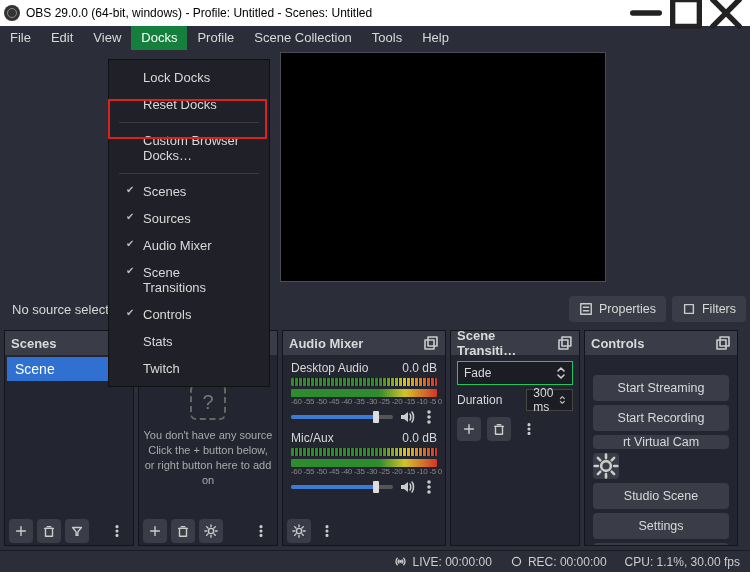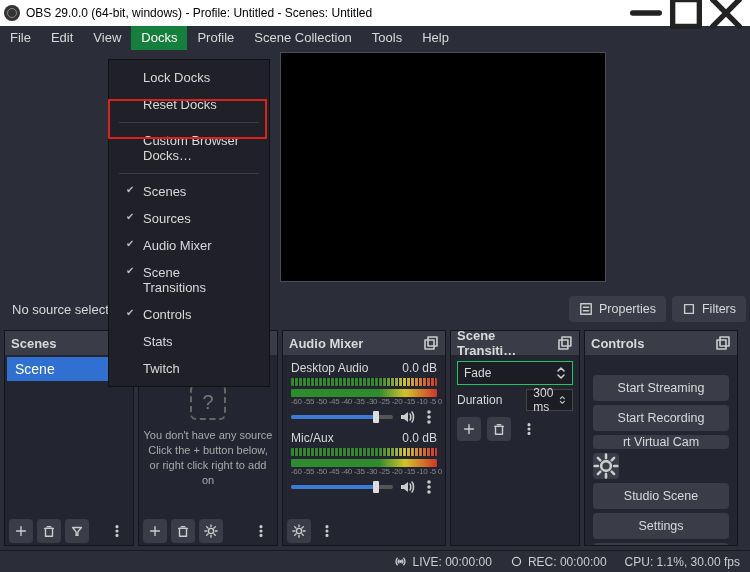--- a/index.html
+++ b/index.html
@@ -213,21 +213,21 @@
       <svg class="pop" viewBox="0 0 16 16">
           <rect x="2" y="5" width="9" height="9"></rect>
           <rect x="5" y="2" width="9" height="9"></rect>
         </svg>
     </div>
     <div class="dock-body">
       <div class="src-empty">
         <div class="qicon">?</div>
         <div>You don't have any source</div>
         <div>Click the + button below,</div>
-        <div>or right click right to add on</div>
+        <div>or right button here to add on</div>
       </div>
     </div>
     <div class="dock-foot">
       <div class="iconbtn">
           <svg viewBox="0 0 16 16">
             <line x1="8" y1="3" x2="8" y2="13"></line>
             <line x1="3" y1="8" x2="13" y2="8"></line>
           </svg>
         </div>
       <div class="iconbtn">

